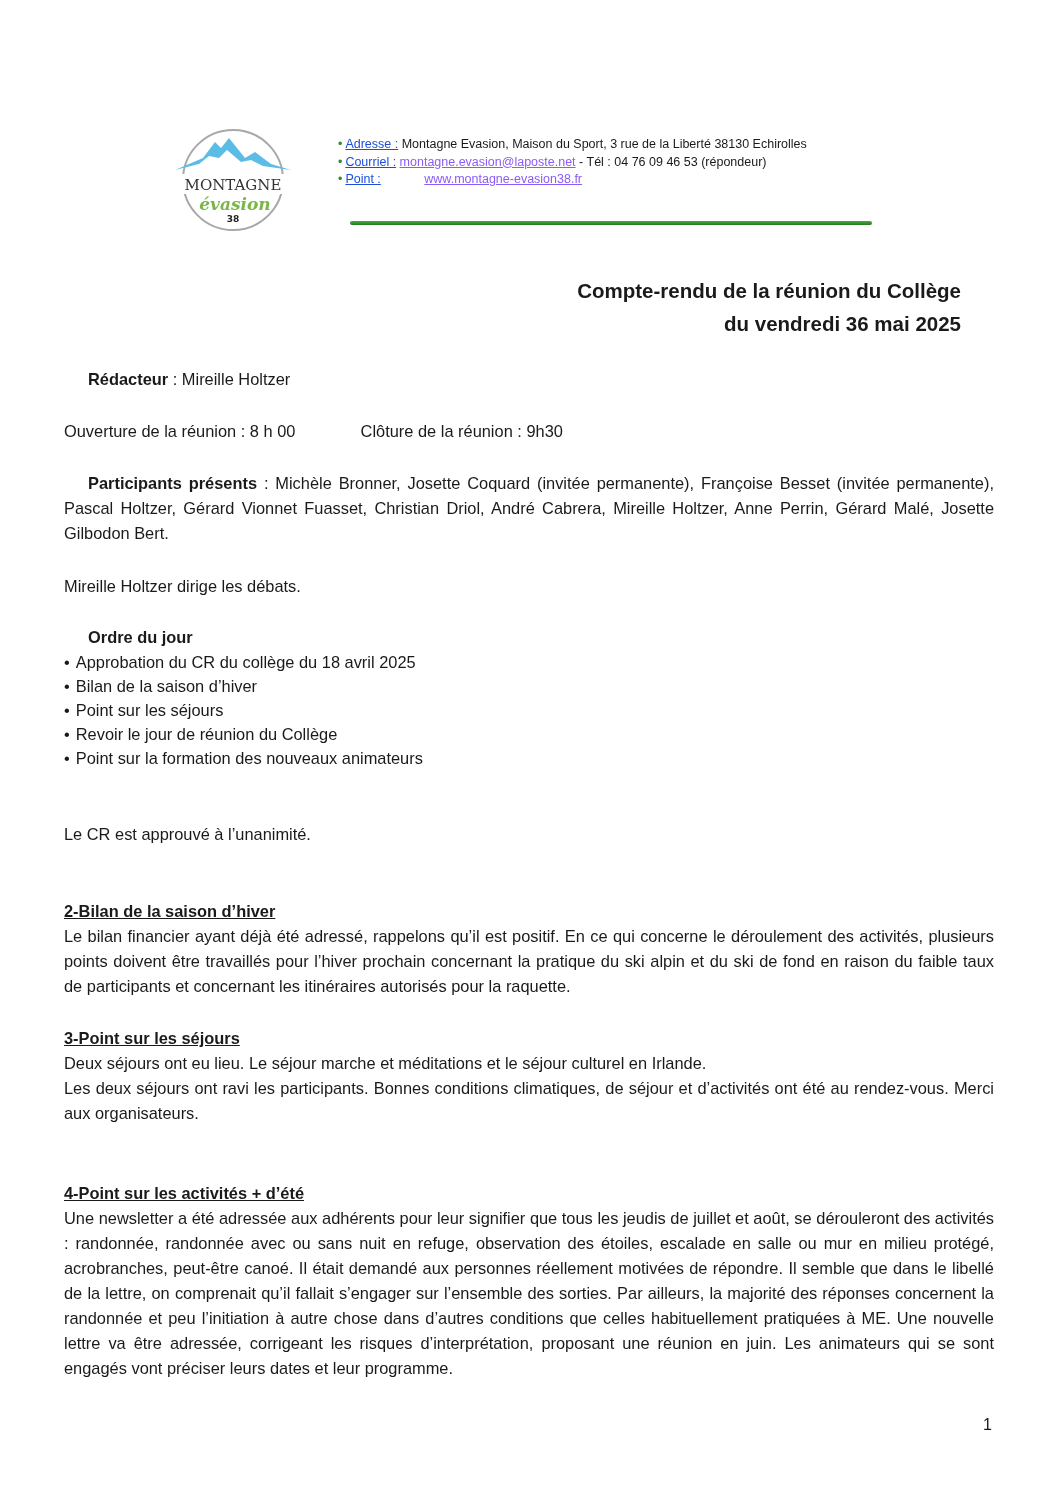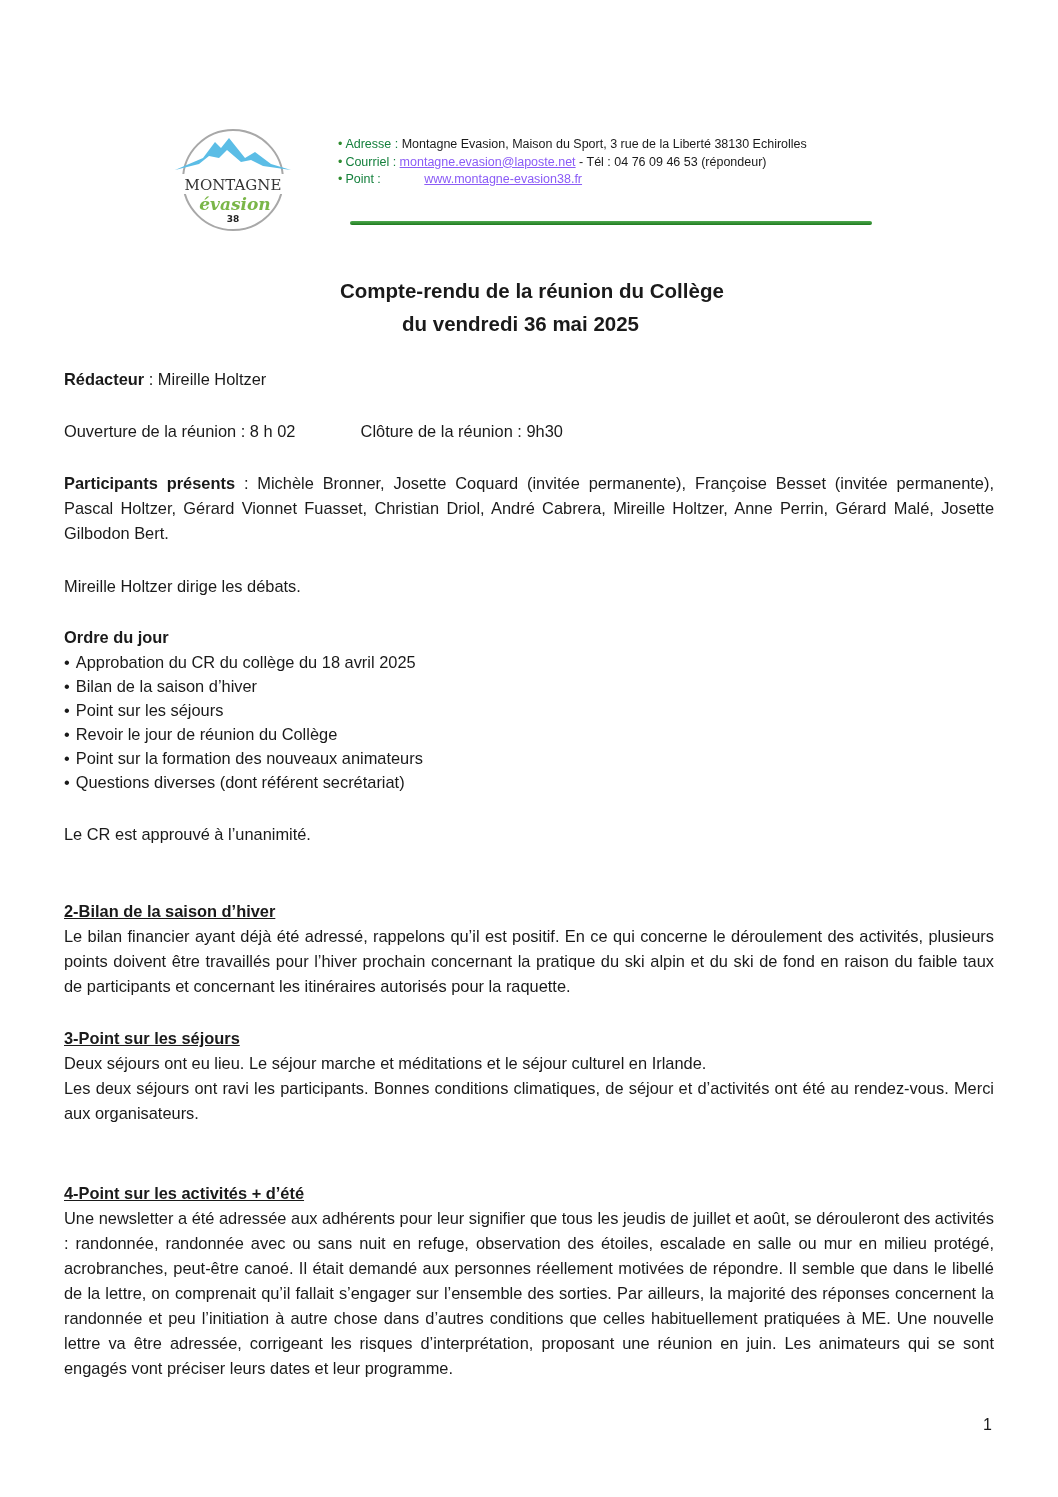--- a/index.html
+++ b/index.html
@@ -4,36 +4,36 @@
 <style>
   html, body { margin: 0; padding: 0; background: #ffffff; }
   body {
     width: 1058px; height: 1497px; position: relative; overflow: hidden;
     font-family: "Liberation Sans", "DejaVu Sans", sans-serif;
     color: #1a1a1a;
   }
   .logo { position: absolute; left: 163px; top: 128px; width: 140px; height: 106px; }
   .contact { position: absolute; left: 338px; top: 136px; font-size: 12.5px; line-height: 17.5px; }
   .contact .row { white-space: nowrap; }
-  .contact .lbl { color: #15803d; }
+  .contact .lbl { color: #1d4ed8; text-decoration: underline; }
   .contact .bullet { color: #2e8b2e; margin-right: 3px; }
   .contact a { color: #8b5cf6; text-decoration: underline; }
   .contact .site-gap { display: inline-block; width: 40px; }
   .green-rule {
     position: absolute; left: 350px; top: 221px; width: 522px; height: 4px;
     background: linear-gradient(#4ea94e, #1f7a1f); border-radius: 2px;
   }
-  .title { position: absolute; left: 0; width: 961px; font-weight: bold; font-size: 20.5px; }
+  .title { position: absolute; left: 0; width: 961px; font-weight: bold; font-size: 20.5px; text-align: right; }
   .title.t1 { top: 279px; padding-left: 340px; box-sizing: border-box; }
   .title.t2 { top: 312px; padding-left: 402px; box-sizing: border-box; }
   .body-text {
     position: absolute; left: 64px; width: 930px; font-size: 16.4px; line-height: 25px;
     text-align: justify;
   }
-  .b { font-weight: bold; }
+  .b { font-weight: bold; margin-left: 24px; }
   .u { text-decoration: underline; font-weight: bold; }
   p { margin: 0; }
   .agenda { margin: 0; padding: 0; list-style: none; line-height: 24px; }
   .agenda li::before { content: "\2022"; margin-right: 6px; }
   .page-num { position: absolute; left: 983px; top: 1416px; font-size: 16px; }
 </style>
 </head>
 <body>
 
 <div class="logo">
@@ -65,40 +65,39 @@
 <div class="green-rule"></div>
 
 <div class="title t1">Compte-rendu de la réunion du Collège</div>
 <div class="title t2">du vendredi 36 mai 2025</div>
 
 <div class="body-text" style="top:367px;">
   <span class="b">Rédacteur</span><span> : Mireille Holtzer</span>
 </div>
 
 <div class="body-text" style="top:419px;">
-  <span>Ouverture de la réunion : 8 h 02</span>
+  <span>Ouverture de la réunion : 8 h 00</span>
   <span style="display:inline-block;width:56px;"></span>
   <span>Clôture de la réunion : 9h30</span>
 </div>
 
 <div class="body-text" style="top:471px;">
   <span class="b">Participants présents</span><span> : Michèle Bronner, Josette Coquard (invitée permanente), Françoise Besset (invitée permanente), Pascal Holtzer, Gérard Vionnet Fuasset, Christian Driol, André Cabrera, Mireille Holtzer, Anne Perrin, Gérard Malé, Josette Gilbodon Bert.</span>
 </div>
 
 <div class="body-text" style="top:574px;">Mireille Holtzer dirige les débats.</div>
 
 <div class="body-text" style="top:625px;">
   <p class="b">Ordre du jour</p>
   <ul class="agenda">
     <li>Approbation du CR du collège du 18 avril 2025</li>
     <li>Bilan de la saison d’hiver</li>
     <li>Point sur les séjours</li>
     <li>Revoir le jour de réunion du Collège</li>
     <li>Point sur la formation des nouveaux animateurs</li>
-    <li>Questions diverses (dont référent secrétariat)</li>
   </ul>
 </div>
 
 <div class="body-text" style="top:822px;">
   <p>Le CR est approuvé à l’unanimité.</p>
 </div>
 
 <div class="body-text" style="top:899px;">
   <p class="u">2-Bilan de la saison d’hiver</p>
   <p>Le bilan financier ayant déjà été adressé, rappelons qu’il est positif. En ce qui concerne le déroulement des activités, plusieurs points doivent être travaillés pour l’hiver prochain concernant la pratique du ski alpin et du ski de fond en raison du faible taux de participants et concernant les itinéraires autorisés pour la raquette.</p>

